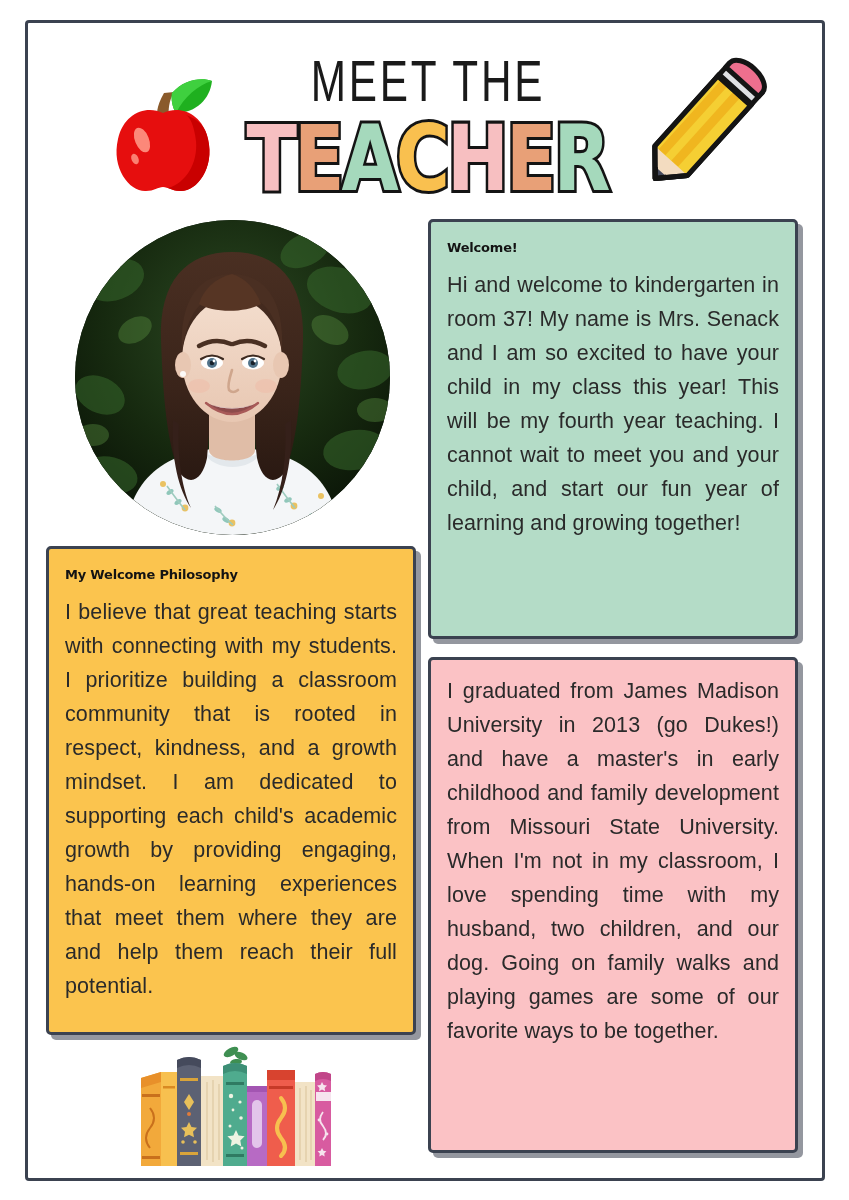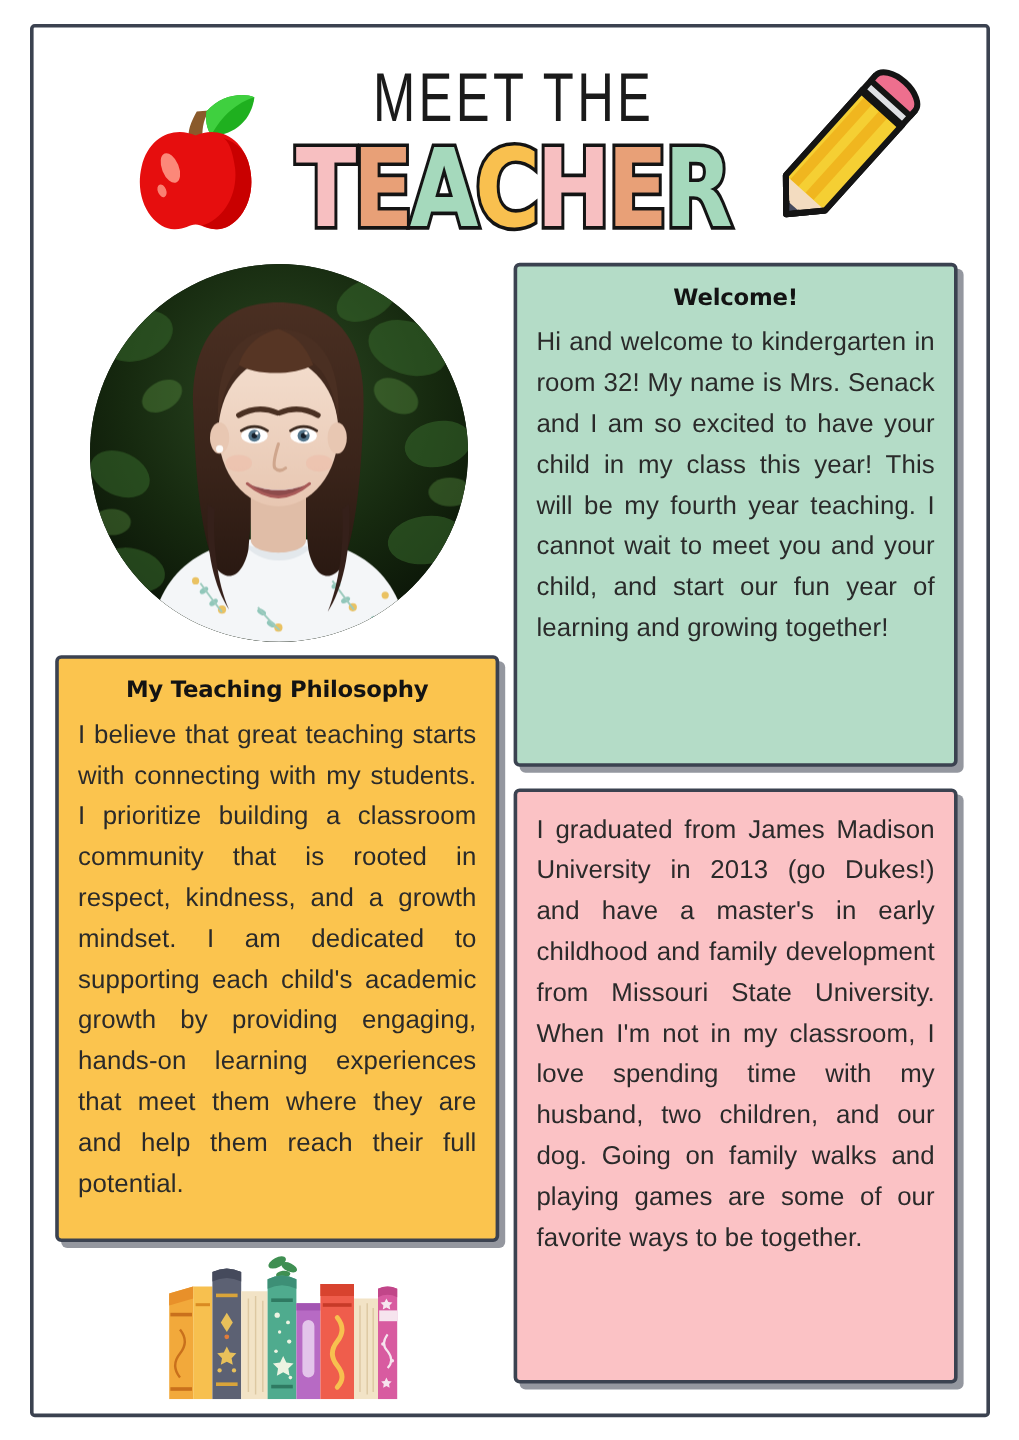--- a/index.html
+++ b/index.html
@@ -93,24 +93,24 @@
 
   
   .card {
     position: absolute;
     border: 3px solid #3b4250;
     border-radius: 5px;
     box-shadow: 5px 5px 0 rgba(60,66,80,0.55);
     padding: 14px 16px 16px 16px;
   }
   .card-title {
-    text-align: center;
+    text-align: left;
     font-family: "DejaVu Sans", sans-serif;
     font-weight: 700;
-    font-size: 19px;
+    font-size: 13px;
     line-height: 24px;
     color: #131313;
     margin-bottom: 8px;
     letter-spacing: -0.2px;
   }
   .card-body {
     font-family: "Liberation Sans", sans-serif;
     font-size: 21.5px;
     line-height: 34px;
     color: #2a2a2a;
@@ -288,25 +288,25 @@
       <ellipse cx="124" cy="166" rx="11" ry="7" fill="#f0b6a2" opacity="0.4"></ellipse>
       <ellipse cx="191" cy="166" rx="11" ry="7" fill="#f0b6a2" opacity="0.4"></ellipse>
 
       <path d="M98 200 C96 240 104 270 116 288 C106 266 102 232 104 204 Z" fill="#35201a"></path>
       <path d="M216 200 C218 240 210 272 198 290 C208 266 212 232 210 204 Z" fill="#35201a"></path>
     </svg>
   </div>
 
   <div class="card" id="card-welcome" style="background: rgb(180, 220, 199);">
     <div class="card-title">Welcome!</div>
-    <div class="card-body">Hi and welcome to kindergarten in room 32! My name is Mrs. Senack and I am so excited to have your child in my class this year! This will be my fourth year teaching. I cannot wait to meet you and your child, and start our fun year of learning and growing together!</div>
+    <div class="card-body">Hi and welcome to kindergarten in room 37! My name is Mrs. Senack and I am so excited to have your child in my class this year! This will be my fourth year teaching. I cannot wait to meet you and your child, and start our fun year of learning and growing together!</div>
   </div>
 
   <div class="card" id="card-philosophy" style="background: rgb(251, 196, 78);">
-    <div class="card-title">My Teaching Philosophy</div>
+    <div class="card-title">My Welcome Philosophy</div>
     <div class="card-body">I believe that great teaching starts with connecting with my students. I prioritize building a classroom community that is rooted in respect, kindness, and a growth mindset. I am dedicated to supporting each child's academic growth by providing engaging, hands-on learning experiences that meet them where they are and help them reach their full potential.</div>
   </div>
 
   <div class="card" id="card-about" style="background: rgb(251, 194, 197);">
     <div class="card-body">I graduated from James Madison University in 2013 (go Dukes!) and have a master's in early childhood and family development from Missouri State University. When I'm not in my classroom, I love spending time with my husband, two children, and our dog. Going on family walks and playing games are some of our favorite ways to be together.</div>
   </div>
 
   <div id="books">
     <svg viewBox="0 0 210 128" xmlns="http://www.w3.org/2000/svg">
 

